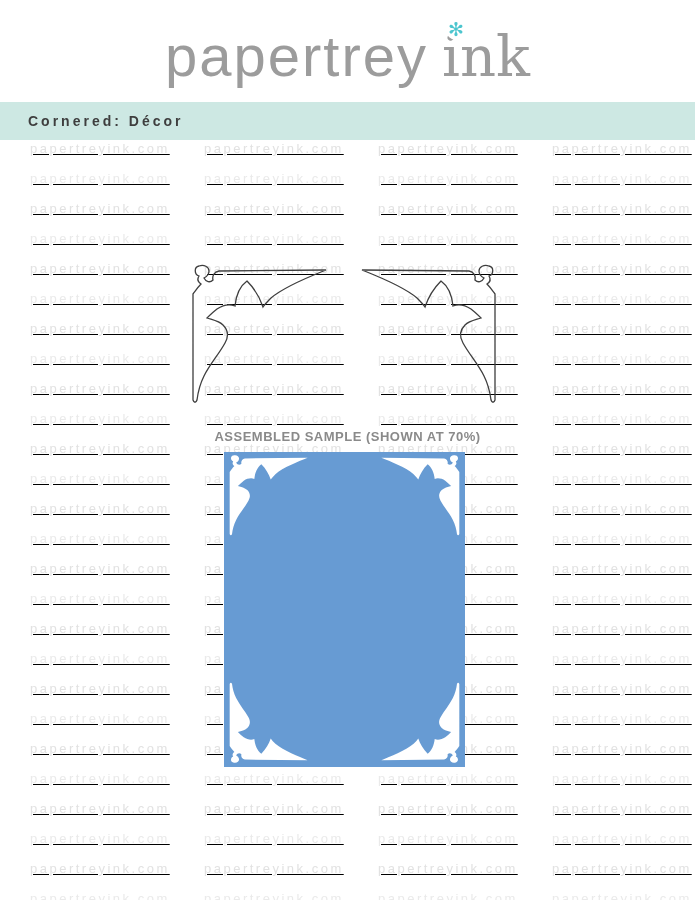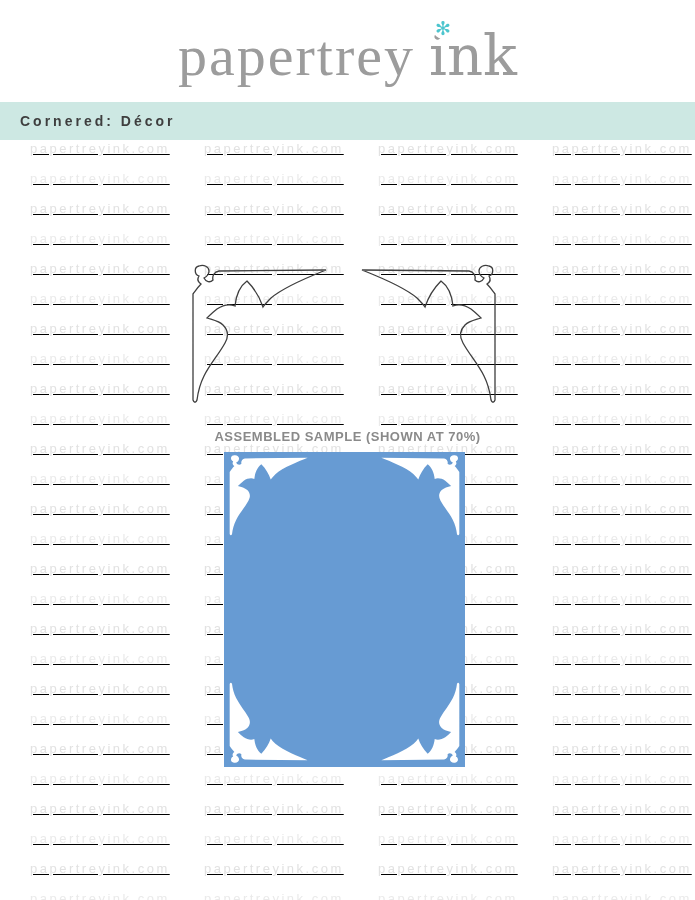--- a/index.html
+++ b/index.html
@@ -41,21 +41,21 @@
   .logo{
     position:absolute;
     top:10px; left:0; width:100%; height:92px;
     display:flex;
     justify-content:center;
     align-items:baseline;
     gap:14px;
     z-index:2;
   }
   .logo-serif{
-    font-family:Liberation Serif, serif;
+    font-family:Liberation Sans, sans-serif;
     font-size:58px;
     letter-spacing:2px;
     color:var(--logo_gray,#9c9c9c);
     line-height:92px;
   }
   .ink-wrap{ position:relative; display:inline-block; }
   .logo-script{
     font-family:"DejaVu Serif", serif;
     font-size:56px;
     color:var(--logo_gray,#9c9c9c);
@@ -74,21 +74,21 @@
   }
 
   
   .banner{
     position:absolute;
     top:102px; left:0; width:695px; height:38px;
     background:var(--banner_bg,#cde8e3);
     display:flex;
     justify-content:space-between;
     align-items:center;
-    padding:0 20px;
+    padding:0 28px;
     box-sizing:border-box;
     z-index:2;
   }
   .banner-label{
     font-size:14px;
     font-weight:bold;
     letter-spacing:3px;
     color:var(--banner_text,#3e3e3e);
   }
 

